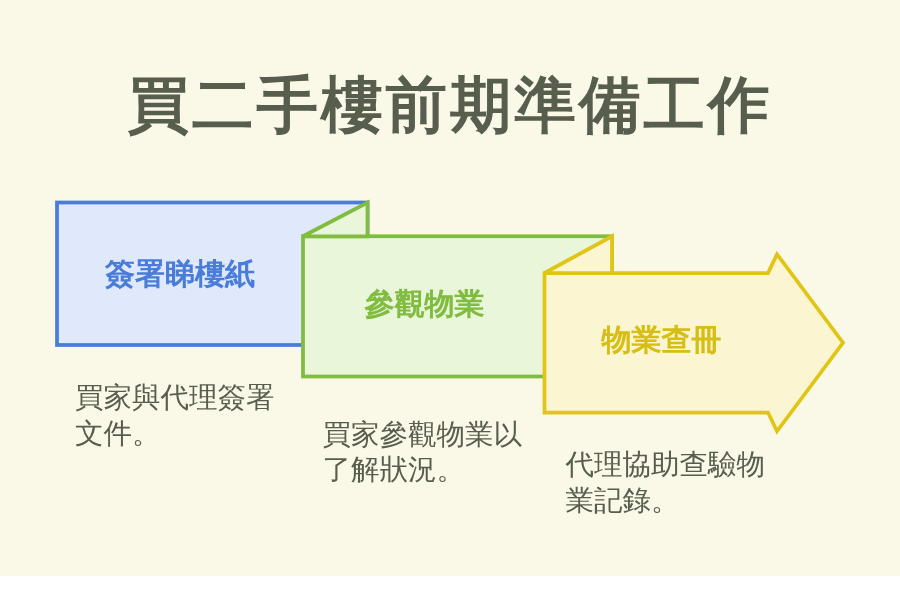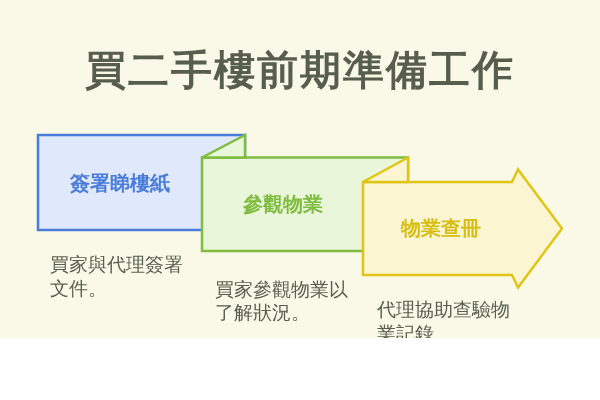--- a/index.html
+++ b/index.html
@@ -2,21 +2,21 @@
 <html><head>
 <meta charset="utf-8">
 <style>
   html, body {
     margin: 0;
     padding: 0;
   }
   .stage {
     position: relative;
     width: 600px;
-    height: 338px;
+    height: 384px;
     overflow: hidden;
     font-family: "Liberation Sans", sans-serif;
   }
   svg text {
     font-family: "Liberation Sans", sans-serif;
   }
   .diagram-title {
     font-size: 41px;
     font-weight: bold;
     letter-spacing: 2px;

